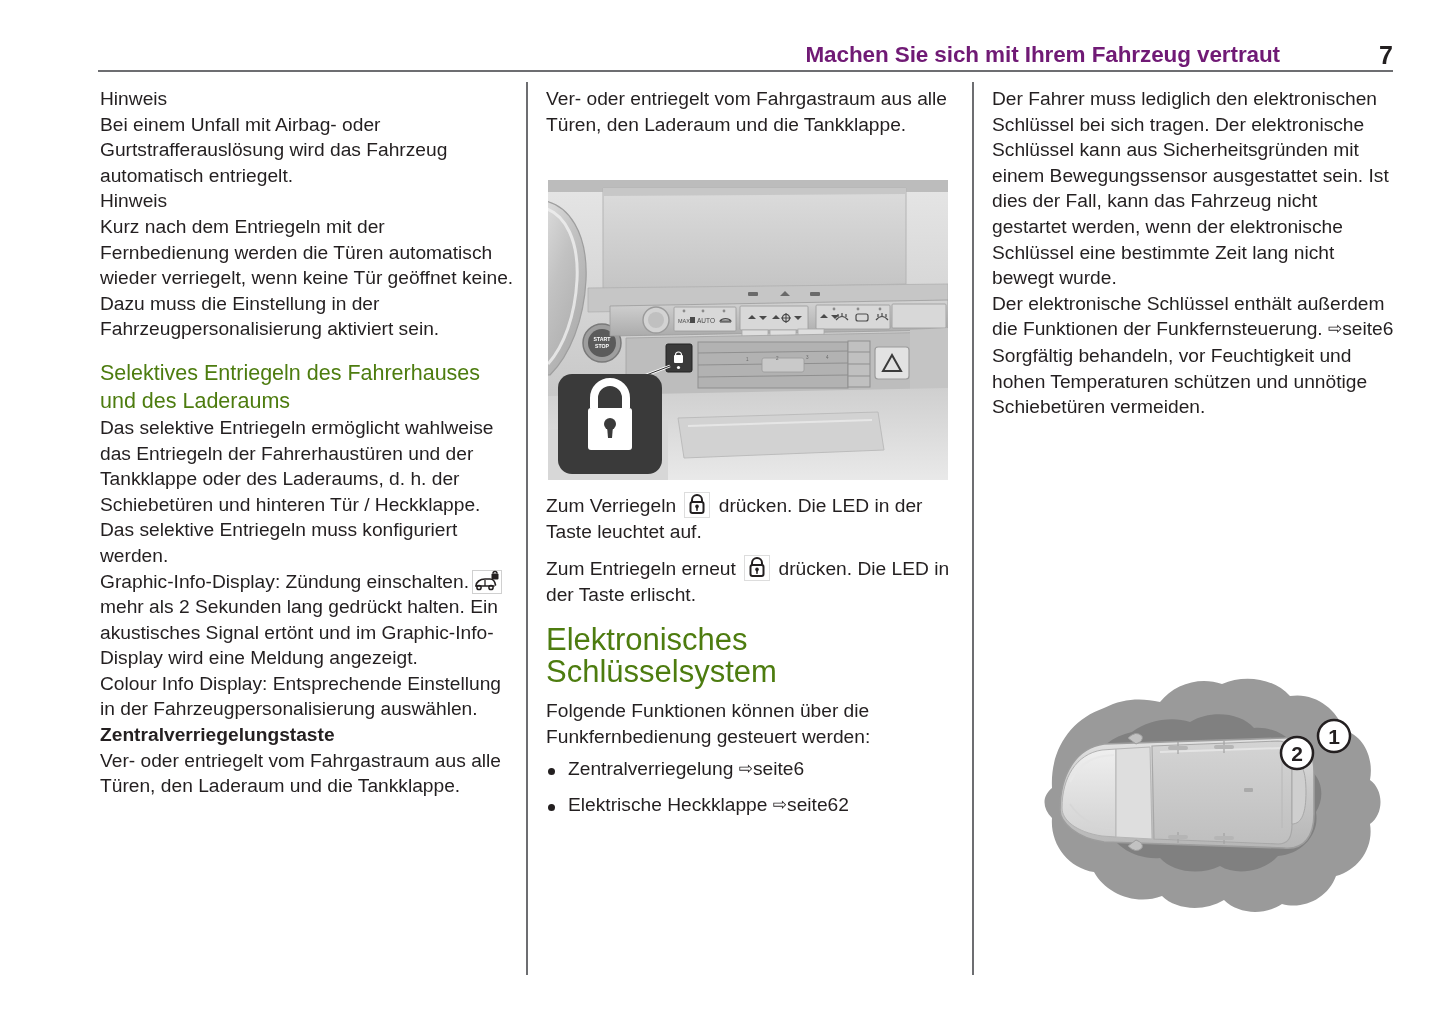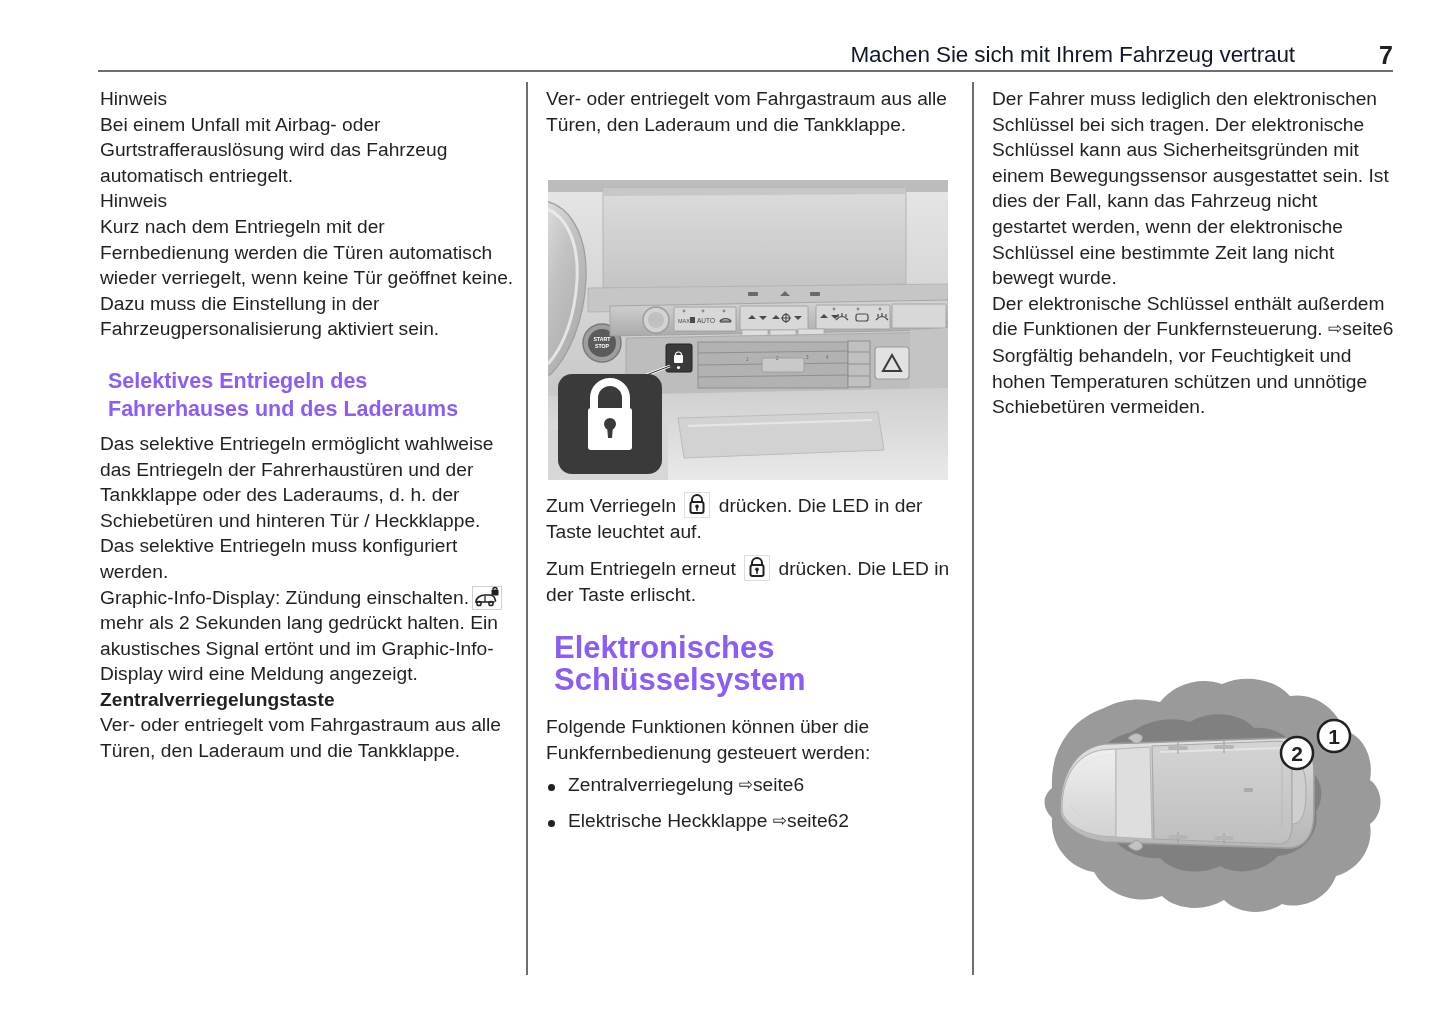--- a/index.html
+++ b/index.html
@@ -19,27 +19,27 @@
   
   .page-header {
     position: absolute;
     left: 98px;
     top: 36px;
     width: 1295px;
     height: 36px;
   }
   .page-header .title {
     position: absolute;
-    right: 98px;
+    right: 113px;
     bottom: 4px;
     font-size: 22.5px;
-    font-weight: normal;
+    font-weight: bold;
     letter-spacing: -0.1px;
     white-space: nowrap;
-    color: #0f172a;
+    color: #701a75;
   }
   .page-header .pageno {
     position: absolute;
     right: 0px;
     bottom: 2px;
     font-size: 25px;
     font-weight: bold;
     color: #231f20;
   }
   .header-rule {
@@ -77,23 +77,23 @@
 
   p { margin: 0; }
 
   .para { margin: 0 0 0 0; }
   .gap { height: 17px; }
   .gap-sm { height: 11px; }
 
   h2.sect {
     font-size: 21.5px;
     line-height: 28px;
-    font-weight: bold;
-    margin: 8px;
-    color: #8b5cf6;
+    font-weight: normal;
+    margin: 0;
+    color: #4d7c0f;
   }
   .sect-wrap-bot { margin-bottom: 12px; }
 
   .bold-lead { font-weight: bold; }
 
   
   ul.bullets {
     list-style: none;
     margin: 8px 0 0 0;
     padding: 0;
@@ -178,20 +178,21 @@
           <rect x="0.5" y="0.5" width="29" height="23" fill="#ffffff" stroke="#d0d0d0" stroke-width="1"></rect>
           <path d="M4 16 C4 12, 8 9, 13 9 L18 9 C21 9, 23 12, 23.5 15" fill="none" stroke="#231f20" stroke-width="1.6" stroke-linecap="round"></path>
           <path d="M4 16 L22 16" stroke="#231f20" stroke-width="1.6" stroke-linecap="round"></path>
           <circle cx="7" cy="17.5" r="2.1" fill="none" stroke="#231f20" stroke-width="1.5"></circle>
           <circle cx="19" cy="17.5" r="2.1" fill="none" stroke="#231f20" stroke-width="1.5"></circle>
           <path d="M13 10 L13 16" stroke="#231f20" stroke-width="1.3"></path>
           <rect x="19.5" y="3.5" width="7" height="6" rx="1" fill="#231f20"></rect>
           <path d="M21 3.5 a2 2 0 0 1 4 0" fill="none" stroke="#231f20" stroke-width="1.5"></path>
         </svg></span><span>mehr als 2 Sekunden lang gedrückt halten. Ein akustisches Signal ertönt und im Graphic-Info-Display wird eine Meldung angezeigt.</span>
   </p>
+  <p class="para">Colour Info Display: Entsprechende Einstellung in der Fahrzeugpersonalisierung auswählen.</p>
   <p class="para bold-lead">Zentralverriegelungstaste</p>
   <p class="para">Ver- oder entriegelt vom Fahrgastraum aus alle Türen, den Laderaum und die Tankklappe.</p>
 </div>
 
 <div class="column c2">
   <p class="para">Ver- oder entriegelt vom Fahrgastraum aus alle Türen, den Laderaum und die Tankklappe.</p>
 </div>
 
 <div class="fig-dash">
   <svg width="400" height="300" viewBox="0 0 400 300">

